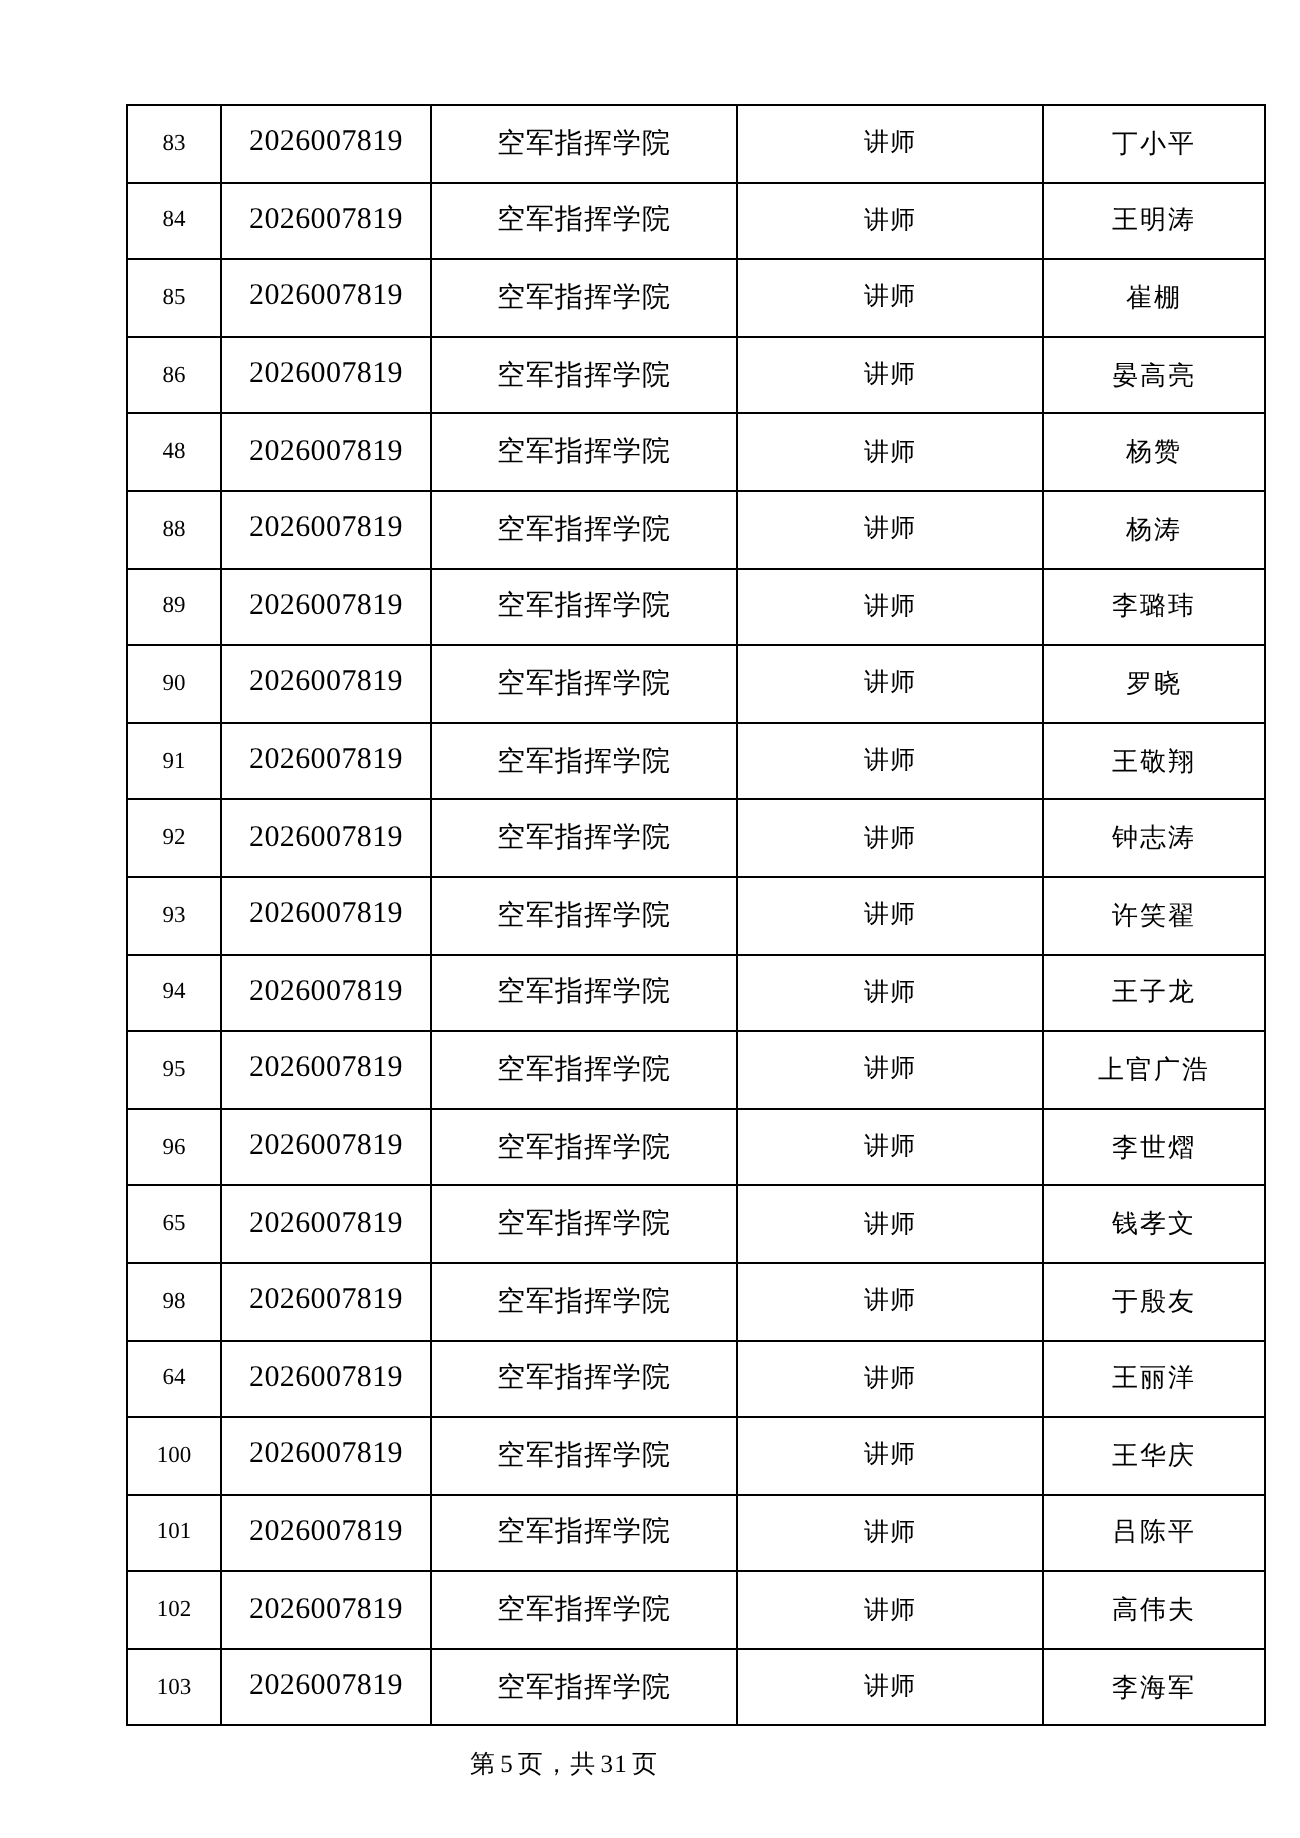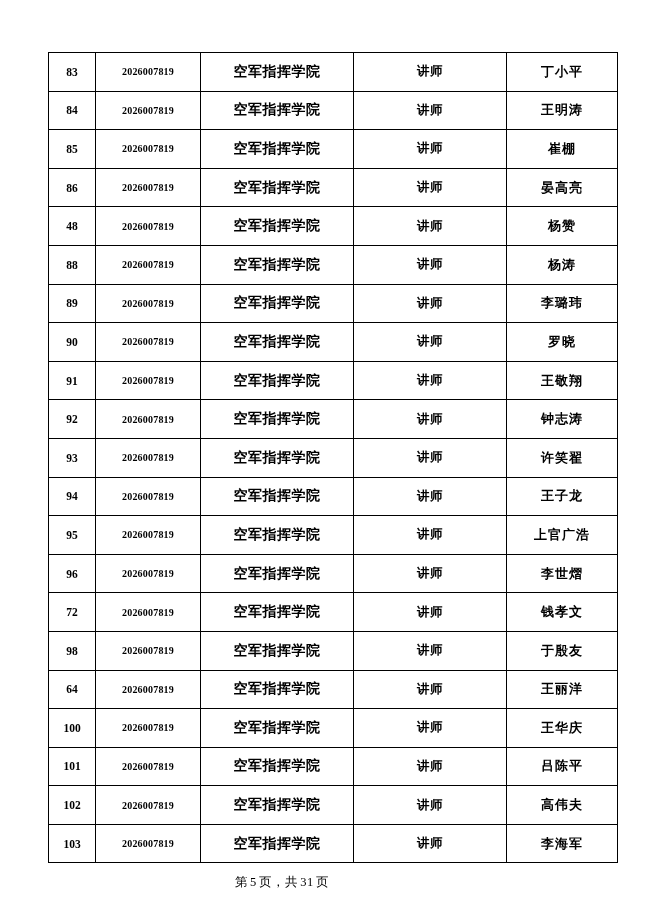--- a/index.html
+++ b/index.html
@@ -18,45 +18,44 @@
   .page {
     position: absolute;
     left: 0;
     top: 0;
     width: 650px;
     height: 919px;
     box-sizing: border-box;
   }
   .table-wrap {
     position: absolute;
-    left: 48px;
+    left: 63px;
     top: 52px;
     width: 524px;
-    font-weight: bold;
   }
   table.roster {
     border-collapse: collapse;
     width: 524px;
     table-layout: fixed;
   }
   table.roster td {
     border: 1px solid #000000;
     height: 37.6px;
     text-align: center;
     vertical-align: middle;
     padding: 0;
     font-family: "Liberation Serif", "DejaVu Serif", serif;
   }
   td.c-index {
     width: 46px;
     font-size: 11.5px;
   }
   td.c-code {
     width: 104px;
-    font-size: 10px;
+    font-size: 15px;
     letter-spacing: 0.2px;
   }
   td.c-unit {
     width: 152px;
     font-size: 14px;
     letter-spacing: 0.5px;
   }
   td.c-title {
     width: 152px;
     font-size: 12.5px;
@@ -182,21 +181,21 @@
           <td class="c-name">上官广浩</td>
         </tr>
         <tr>
           <td class="c-index">96</td>
           <td class="c-code">2026007819</td>
           <td class="c-unit">空军指挥学院</td>
           <td class="c-title">讲师</td>
           <td class="c-name">李世熠</td>
         </tr>
         <tr>
-          <td class="c-index">72</td>
+          <td class="c-index">65</td>
           <td class="c-code">2026007819</td>
           <td class="c-unit">空军指挥学院</td>
           <td class="c-title">讲师</td>
           <td class="c-name">钱孝文</td>
         </tr>
         <tr>
           <td class="c-index">98</td>
           <td class="c-code">2026007819</td>
           <td class="c-unit">空军指挥学院</td>
           <td class="c-title">讲师</td>

